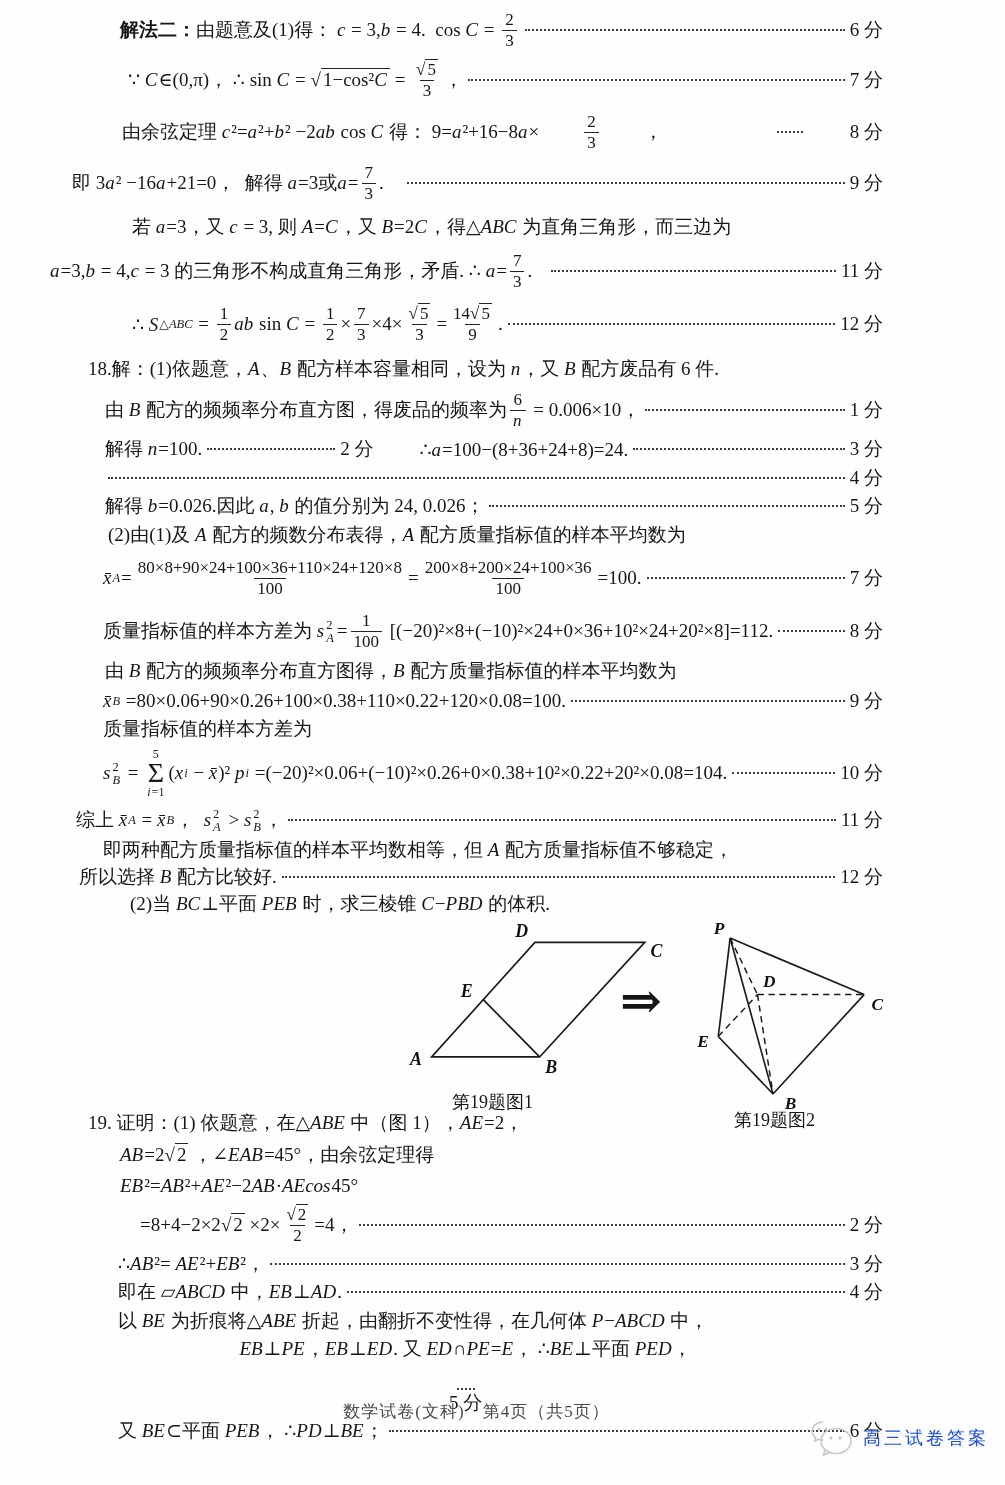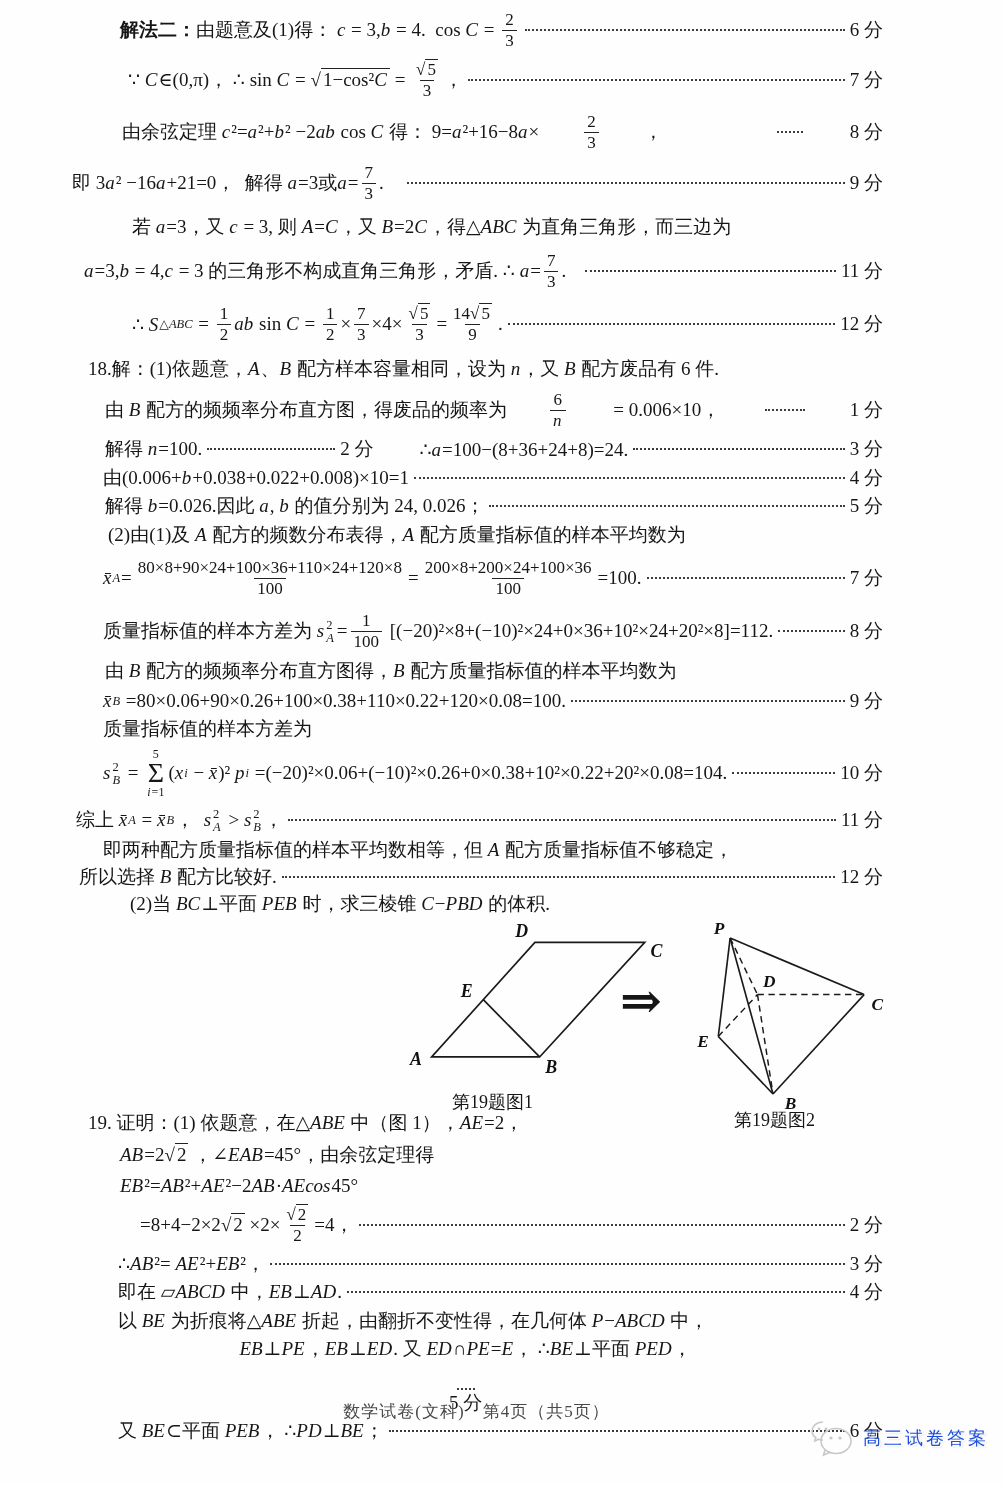--- a/index.html
+++ b/index.html
@@ -82,21 +82,21 @@
         <span class="tx">即 3<i>a</i>² −16<i>a</i>+21=0，  解得 <i>a</i>=3或<i>a</i>=</span>
         <span class="frac"><span class="fn">7</span><span class="fd">3</span></span>
         <span class="tx">.</span>
         <span style="display:inline-block;width:18px"></span>
         <span class="dots"></span>
         <span class="sc">9 分</span>
       </div>
       <div class="line" style="padding-left: 132px; min-height: 38px;">
         <span class="tx">若 <i>a</i>=3，又 <i>c</i> = 3, 则 <i>A</i>=<i>C</i>，又 <i>B</i>=2<i>C</i>，得△<i>ABC</i> 为直角三角形，而三边为</span>
       </div>
-      <div class="line" style="padding-left: 84px; min-height: 50px;">
+      <div class="line" style="padding-left: 50px; min-height: 50px;">
         <span class="tx"><i>a</i>=3,<i>b</i> = 4,<i>c</i> = 3 的三角形不构成直角三角形，矛盾. ∴ <i>a</i>=</span>
         <span class="frac"><span class="fn">7</span><span class="fd">3</span></span>
         <span class="tx">.</span>
         <span style="display:inline-block;width:14px"></span>
         <span class="dots"></span>
         <span class="sc">11 分</span>
       </div>
       <div class="line" style="padding-left: 132px; min-height: 56px;">
         <span class="tx">∴ <i>S</i></span>
         <sub class="sb">△<i>ABC</i></sub>
@@ -110,38 +110,37 @@
         <span class="frac"><span class="fn"><span class="sq">√<span class="ov">5</span></span></span><span class="fd">3</span></span>
         <span class="tx">=</span>
         <span class="frac"><span class="fn">14<span class="sq">√<span class="ov">5</span></span></span><span class="fd">9</span></span>
         <span class="tx">.</span>
         <span class="dots"></span>
         <span class="sc">12 分</span>
       </div>
       <div class="line" style="padding-left: 88px; min-height: 34px;">
         <span class="tx">18.解：(1)依题意，<i>A</i>、<i>B</i> 配方样本容量相同，设为 <i>n</i>，又 <i>B</i> 配方废品有 6 件.</span>
       </div>
-      <div class="line" style="padding-left: 105px; min-height: 48px; gap: 40px;">
+      <div class="line" style="padding-left: 105px; min-height: 48px;">
         <span class="tx">由 <i>B</i> 配方的频频率分布直方图，得废品的频率为</span>
         <span class="frac"><span class="fn">6</span><span class="fd"><i>n</i></span></span>
         <span class="tx"> = 0.006×10，</span>
         <span class="dots"></span>
         <span class="sc">1 分</span>
       </div>
       <div class="line" style="padding-left: 105px; min-height: 30px;">
         <span class="tx">解得 <i>n</i>=100.</span>
         <span class="dots dw" style="flex:0 0 128px"></span>
         <span class="tx">2 分</span>
         <span style="display:inline-block;width:46px"></span>
         <span class="tx">∴<i>a</i>=100−(8+36+24+8)=24.</span>
         <span class="dots"></span>
         <span class="sc">3 分</span>
       </div>
       <div class="line" style="padding-left: 103px; min-height: 28px;">
-        <span class="tx">由(0.006+<i>b</i>+0.038+0.022+0.008)×10=1</span>
         <span class="dots"></span>
         <span class="sc">4 分</span>
       </div>
       <div class="line" style="padding-left: 105px; min-height: 28px;">
         <span class="tx">解得 <i>b</i>=0.026.因此 <i>a</i>, <i>b</i> 的值分别为 24, 0.026；</span>
         <span class="dots"></span>
         <span class="sc">5 分</span>
       </div>
       <div class="line" style="padding-left: 108px; min-height: 30px;">
         <span class="tx">(2)由(1)及 <i>A</i> 配方的频数分布表得，<i>A</i> 配方质量指标值的样本平均数为</span>

